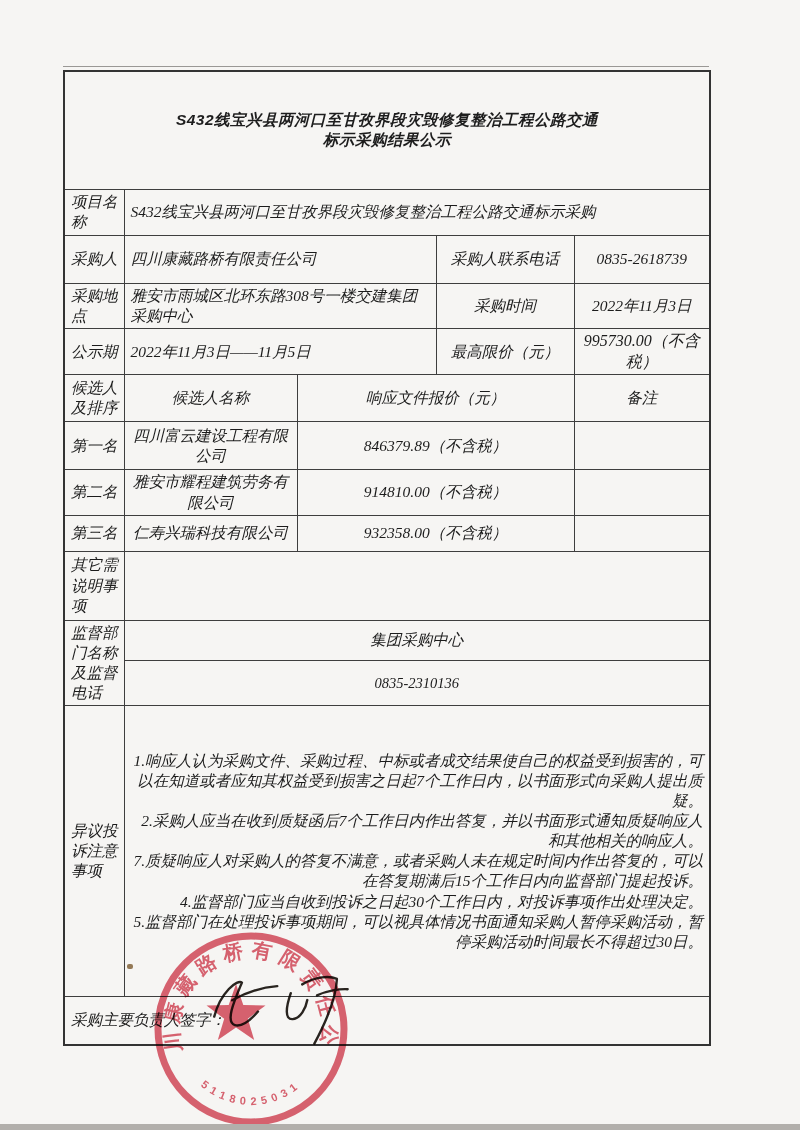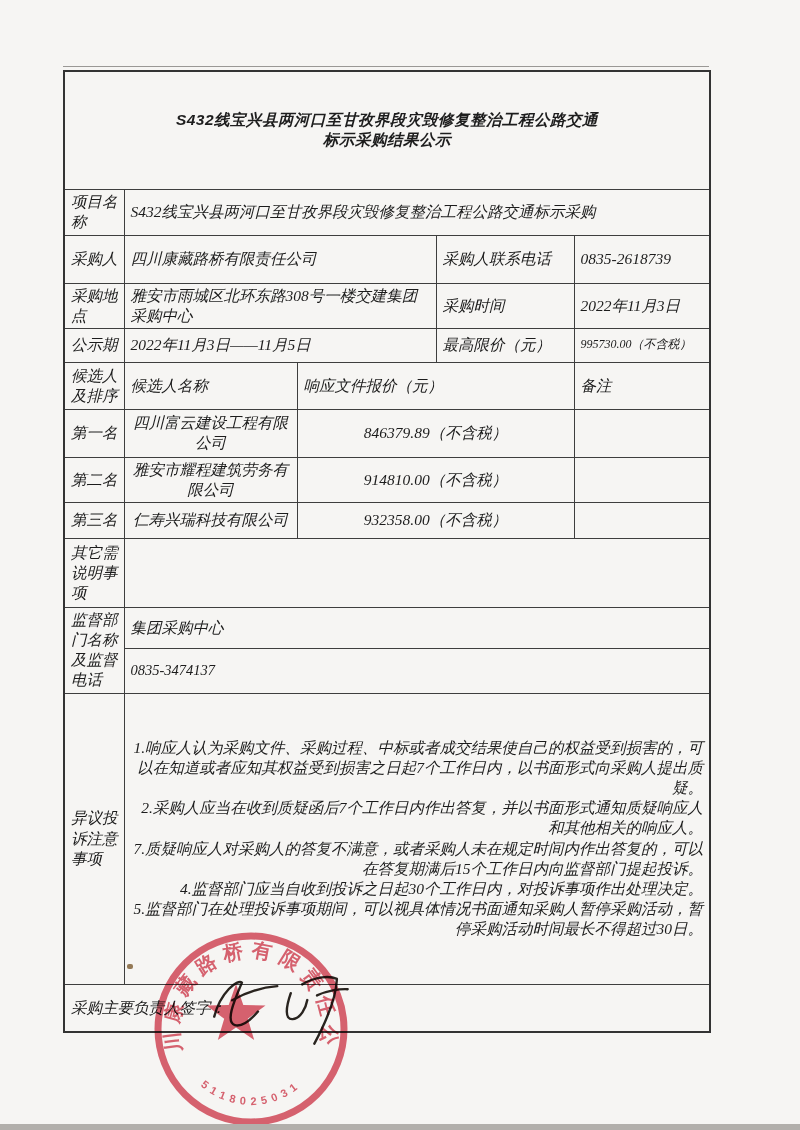--- a/index.html
+++ b/index.html
@@ -32,21 +32,21 @@
   }
   td.title-cell{
     text-align:center;vertical-align:middle;
     font-family:"Liberation Sans","DejaVu Sans",sans-serif;
     font-weight:700;font-size:24px;line-height:41px;
     color:#1d1d1d;letter-spacing:.5px;
   }
   td.lab{padding-left:5px;padding-right:2px;line-height:1.32;}
   td.lab-c{padding-left:2px;padding-right:2px;line-height:1.32;}
   td.val{padding-left:9px;}
-  td.c{text-align:left;}
+  td.c{text-align:center;}
   td.cand-name,td.cand-price{text-align:center;font-size:13.5px;}
   td.cand-rank{text-align:right;font-size:15px;}
   td.objection-body{
     vertical-align:top;padding:52px 14px 24px 10px;
     font-size:15px;line-height:19.5px;word-break:break-all;
   }
   td.sign-row{padding-left:9px;font-size:15.5px;}
   .obj-item{margin:0;text-align:right;}
 
   
@@ -100,21 +100,21 @@
       <td class="lab">采购地点</td>
       <td colspan="2" class="val">雅安市雨城区北环东路308号一楼交建集团采购中心</td>
       <td class="c">采购时间</td>
       <td class="c">2022年11月3日</td>
     </tr>
 
     <tr style="height:34px">
       <td class="lab">公示期</td>
       <td colspan="2" class="val">2022年11月3日——11月5日</td>
       <td class="c">最高限价（元）</td>
-      <td class="c" style="font-size:12px">995730.00（不含税）</td>
+      <td class="c" style="font-size:16px">995730.00（不含税）</td>
     </tr>
 
     <tr style="height:47px">
       <td class="lab">候选人及排序</td>
       <td class="c">候选人名称</td>
       <td colspan="2" class="c">响应文件报价（元）</td>
       <td class="c">备注</td>
     </tr>
 
     <tr style="height:48px">
@@ -139,21 +139,21 @@
     <tr style="height:69px">
       <td class="lab">其它需说明事项</td>
       <td colspan="4"></td>
     </tr>
 
     <tr style="height:39px">
       <td rowspan="2" class="lab-c">监督部门名称及监督电话</td>
       <td colspan="4" class="c">集团采购中心</td>
     </tr>
     <tr style="height:43px">
-      <td colspan="4" class="c" style="font-size:14.5px">0835-3474137</td>
+      <td colspan="4" class="c" style="font-size:14.5px">0835-2310136</td>
     </tr>
 
     <tr style="height:291px">
       <td class="lab">异议投诉注意事项</td>
       <td colspan="4" class="objection-body">
         <p class="obj-item">1.响应人认为采购文件、采购过程、中标或者成交结果使自己的权益受到损害的，可以在知道或者应知其权益受到损害之日起7个工作日内，以书面形式向采购人提出质疑。</p>
         <p class="obj-item">2.采购人应当在收到质疑函后7个工作日内作出答复，并以书面形式通知质疑响应人和其他相关的响应人。</p>
         <p class="obj-item">7.质疑响应人对采购人的答复不满意，或者采购人未在规定时间内作出答复的，可以在答复期满后15个工作日内向监督部门提起投诉。</p>
         <p class="obj-item">4.监督部门应当自收到投诉之日起30个工作日内，对投诉事项作出处理决定。</p>
         <p class="obj-item">5.监督部门在处理投诉事项期间，可以视具体情况书面通知采购人暂停采购活动，暂停采购活动时间最长不得超过30日。</p>

